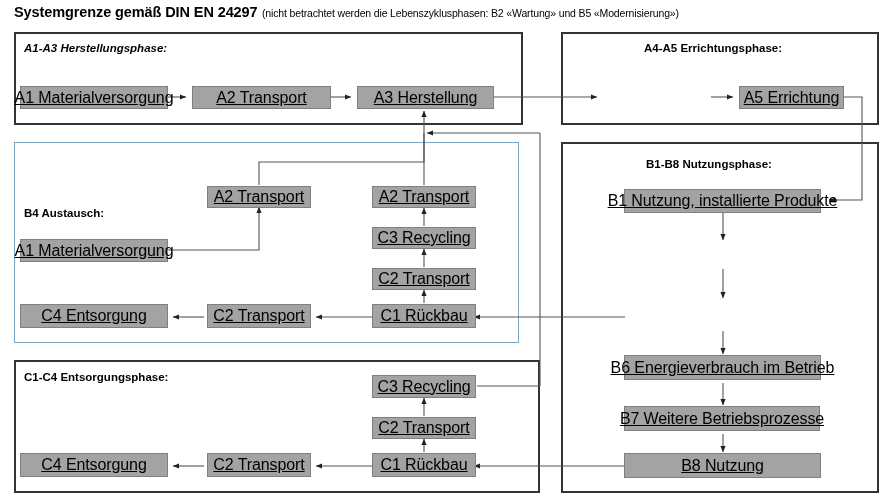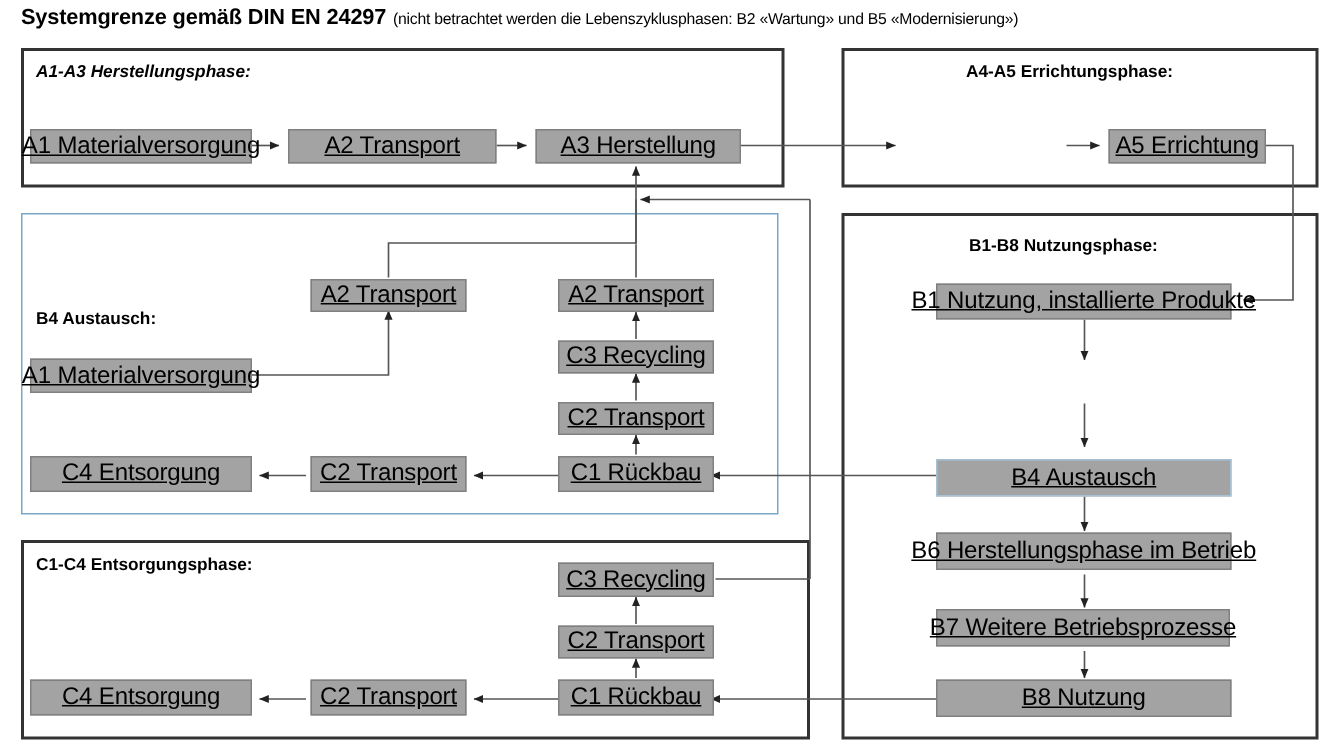--- a/index.html
+++ b/index.html
@@ -171,18 +171,17 @@
   <div class="node" style="left:207px; top:304px; width:104px; height:24px;">C2 Transport</div>
   <div class="node" style="left:20px; top:304px; width:148px; height:24px;">C4 Entsorgung</div>
 
   <div class="node" style="left:372px; top:375px; width:104px; height:23px;">C3 Recycling</div>
   <div class="node" style="left:372px; top:417px; width:104px; height:22px;">C2 Transport</div>
   <div class="node" style="left:372px; top:453px; width:104px; height:24px;">C1 Rückbau</div>
   <div class="node" style="left:207px; top:453px; width:104px; height:24px;">C2 Transport</div>
   <div class="node" style="left:20px; top:453px; width:148px; height:24px;">C4 Entsorgung</div>
 
   <div class="node" style="left:624px; top:189px; width:197px; height:24px;">B1 Nutzung, installierte Produkte</div>
-  <div class="node accent" style="left:624px; top:306px; width:197px; height:25px;">B4 Austausch</div>
-  <div class="node" style="left:624px; top:355px; width:197px; height:25px;">B6 Herstellungsphase im Betrieb</div>
+  <div class="node" style="left:624px; top:355px; width:197px; height:25px;">B6 Energieverbrauch im Betrieb</div>
   <div class="node" style="left:624px; top:406px; width:196px; height:25px;">B7 Weitere Betriebsprozesse</div>
   <div class="node" style="left:624px; top:453px; width:197px; height:25px;">B8 Nutzung</div>
 
 </div>
 
 </body></html>

